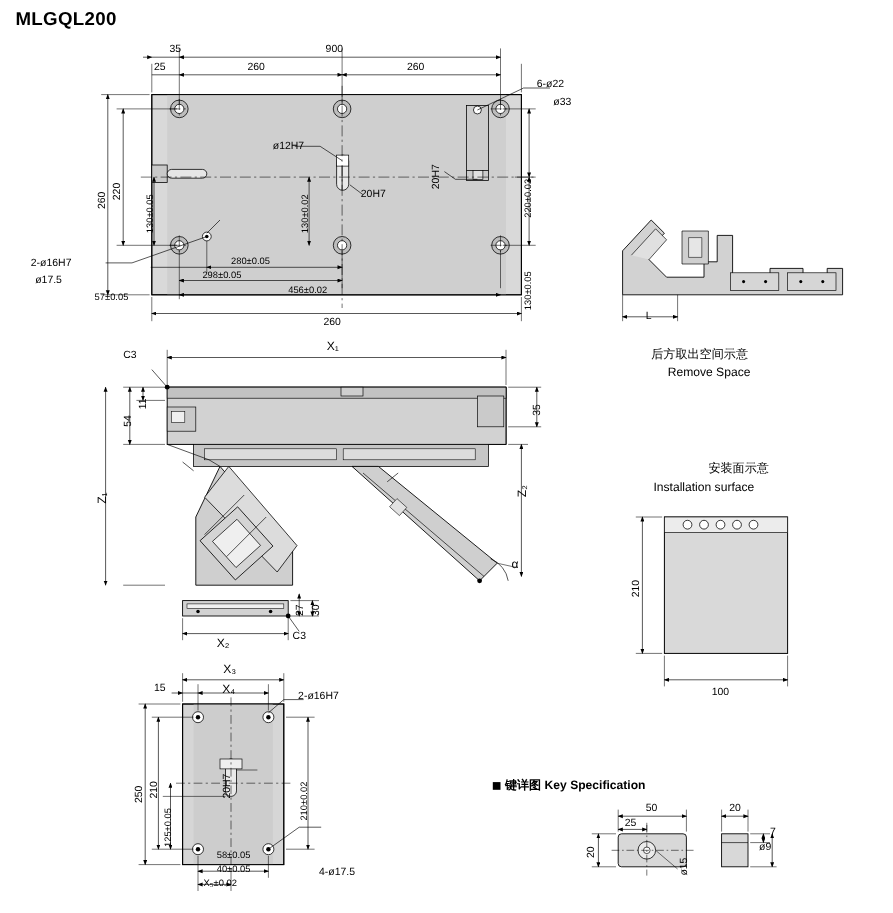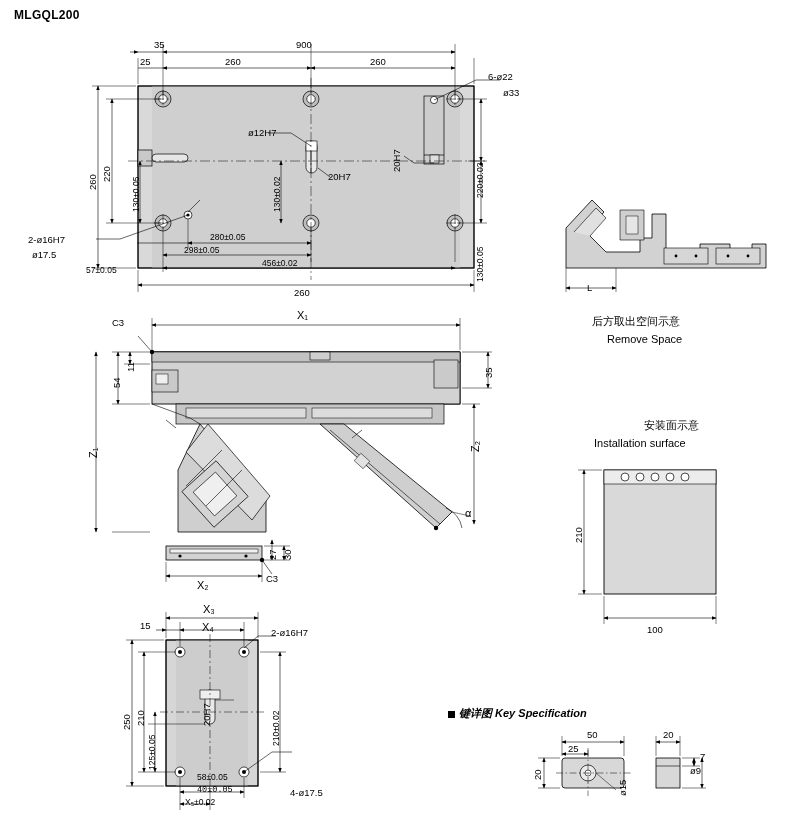--- a/index.html
+++ b/index.html
@@ -18,21 +18,21 @@
   .page {
     position: absolute;
     left: 0; top: 0;
     width: 812px;
     height: 830px;
   }
   #title {
     position: absolute;
     left: 14px;
     top: 8px;
-    font-size: 12px;
+    font-size: 17px;
     font-weight: bold;
     letter-spacing: 0.3px;
   }
   svg.dwg {
     position: absolute;
     left: 0;
     top: 0;
     width: 812px;
     height: 830px;
   }
@@ -43,21 +43,20 @@
     line-height: 1;
   }
   .lbl.sm { font-size: 8.5px; }
   .lbl.md { font-size: 11px; }
   .rot90 { transform-origin: left top; transform: rotate(-90deg); }
   .cn { font-family: "DejaVu Sans", sans-serif; }
   .keyspec-head {
     position: absolute;
     font-size: 11px;
     font-weight: bold;
-    font-style: italic;
   }
   .sq {
     display: inline-block;
     width: 7px; height: 7px;
     background: #000;
     margin-right: 4px;
     vertical-align: -1px;
   }
 </style>
 </head>
@@ -438,21 +437,21 @@
   <div class="lbl md" style="left:202px; top:622px;">X₄</div>
   <div class="lbl" style="left:140px; top:621px;">15</div>
   <div class="lbl" style="left:271px; top:628px;">2-ø16H7</div>
   <div class="lbl rot90" style="left:122px; top:730px;">250</div>
   <div class="lbl rot90" style="left:136px; top:726px;">210</div>
   <div class="lbl sm rot90" style="left:148px; top:770px;">125±0.05</div>
   <div class="lbl rot90" style="left:202px; top:726px;">20H7</div>
   <div class="lbl sm rot90" style="left:272px; top:746px;">210±0.02</div>
   <div class="lbl" style="left:290px; top:788px;">4-ø17.5</div>
   <div class="lbl sm" style="left:185px; top:798px;">X₅±0.02</div>
-  <div class="lbl sm" style="left:197px; top:786px;font-family:Liberation Mono, monospace;">40±0.05</div>
+  <div class="lbl sm" style="left:197px; top:786px;">40±0.05</div>
   <div class="lbl sm" style="left:197px; top:773px;">58±0.05</div>
 
   <div class="lbl" style="left:587px; top:283px;">L</div>
   <div class="lbl md cn" style="left:592px; top:316px;">后方取出空间示意</div>
   <div class="lbl md" style="left:607px; top:334px;">Remove Space</div>
 
   <div class="lbl md cn" style="left:644px; top:420px;">安装面示意</div>
   <div class="lbl md" style="left:594px; top:438px;">Installation surface</div>
   <div class="lbl rot90" style="left:574px; top:543px;">210</div>
   <div class="lbl" style="left:647px; top:625px;">100</div>

